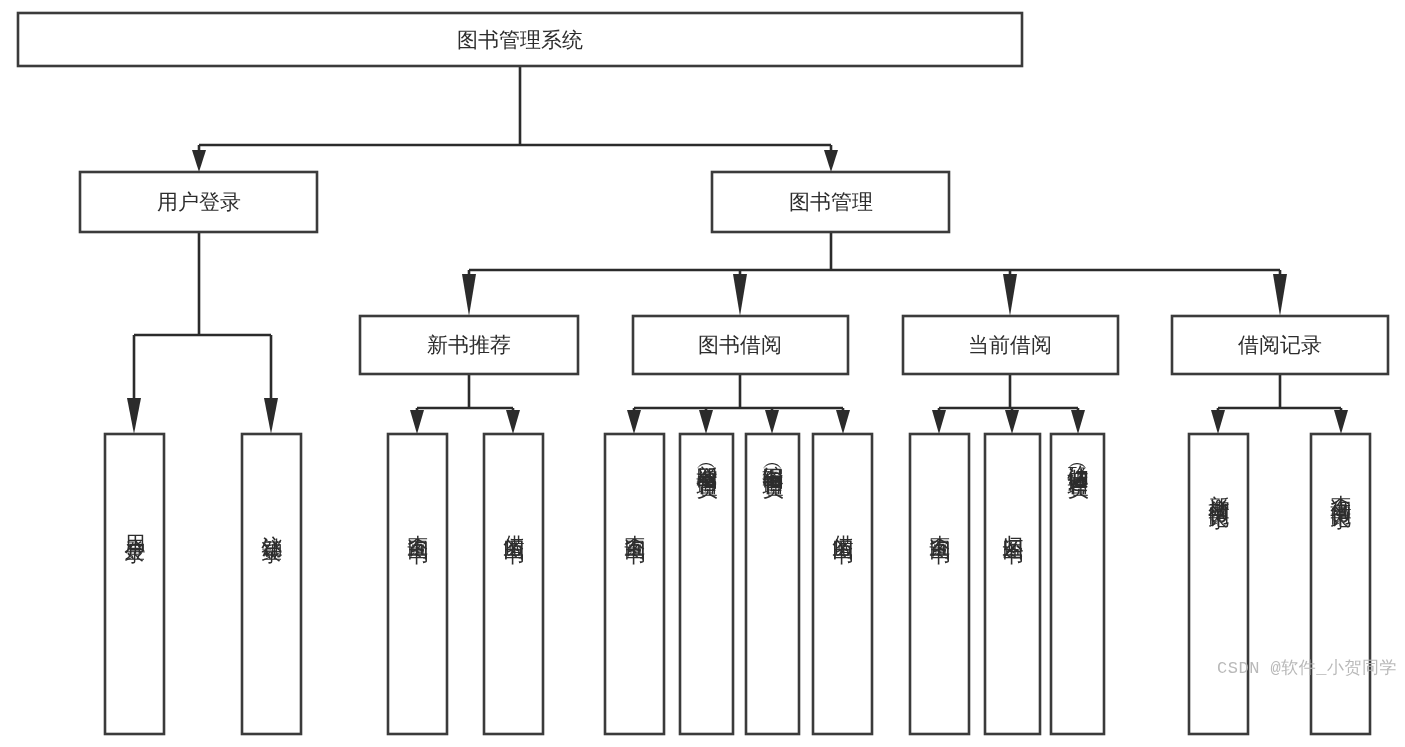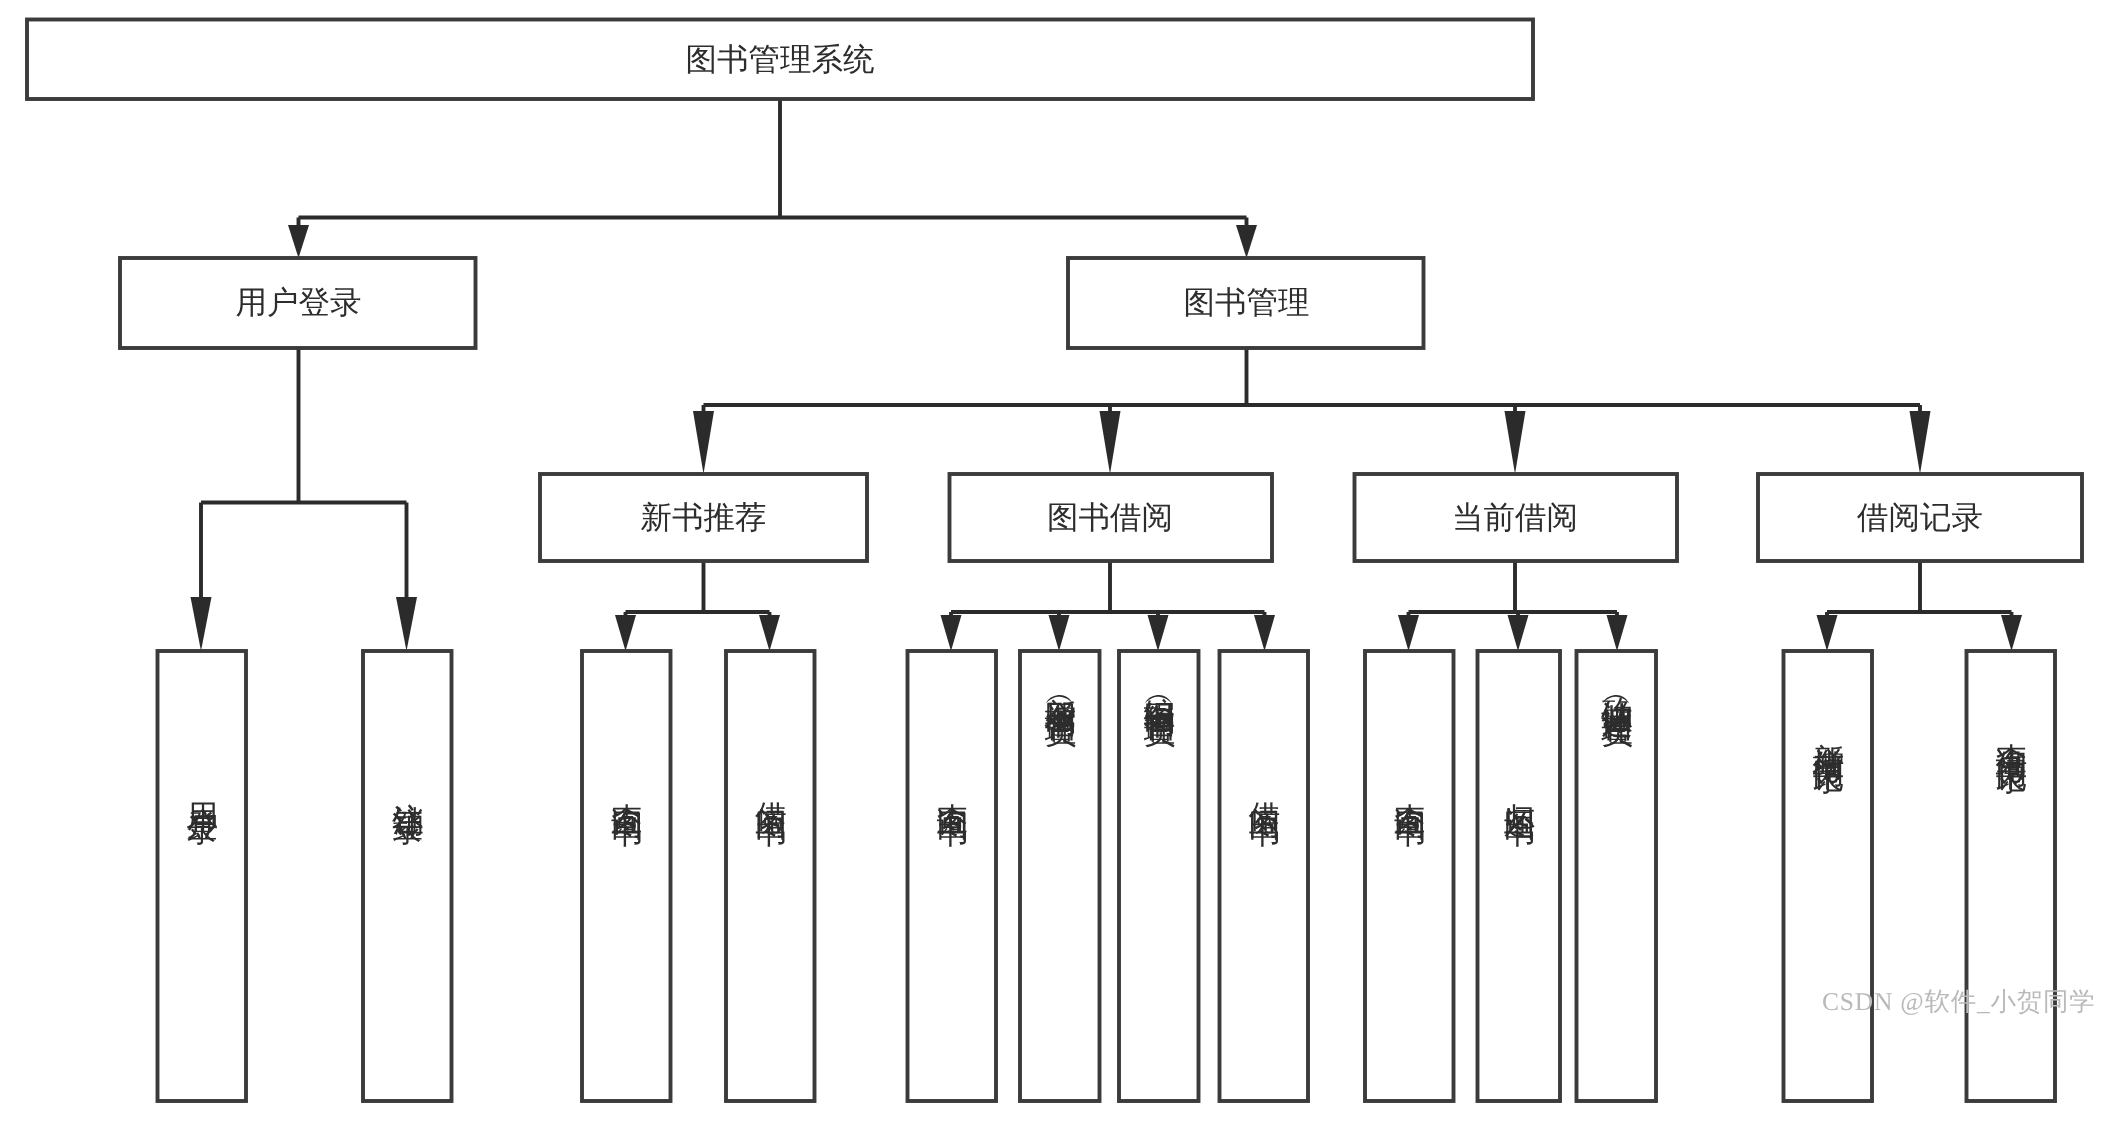--- a/index.html
+++ b/index.html
@@ -61,21 +61,21 @@
     font-size: 21px;
     line-height: 1;
     letter-spacing: 3px;
     color: #2d2d2d;
     white-space: nowrap;
   }
   #watermark {
     position: absolute;
     right: 8px;
     bottom: 4px;
-    font-family: Liberation Serif, serif;
+    font-family: Liberation Mono, monospace;
     font-size: 17px;
     color: #b9b9b9;
     letter-spacing: 0.5px;
     user-select: none;
   }
 </style>
 </head>
 <body>
 
 <div id="diagram-root">

